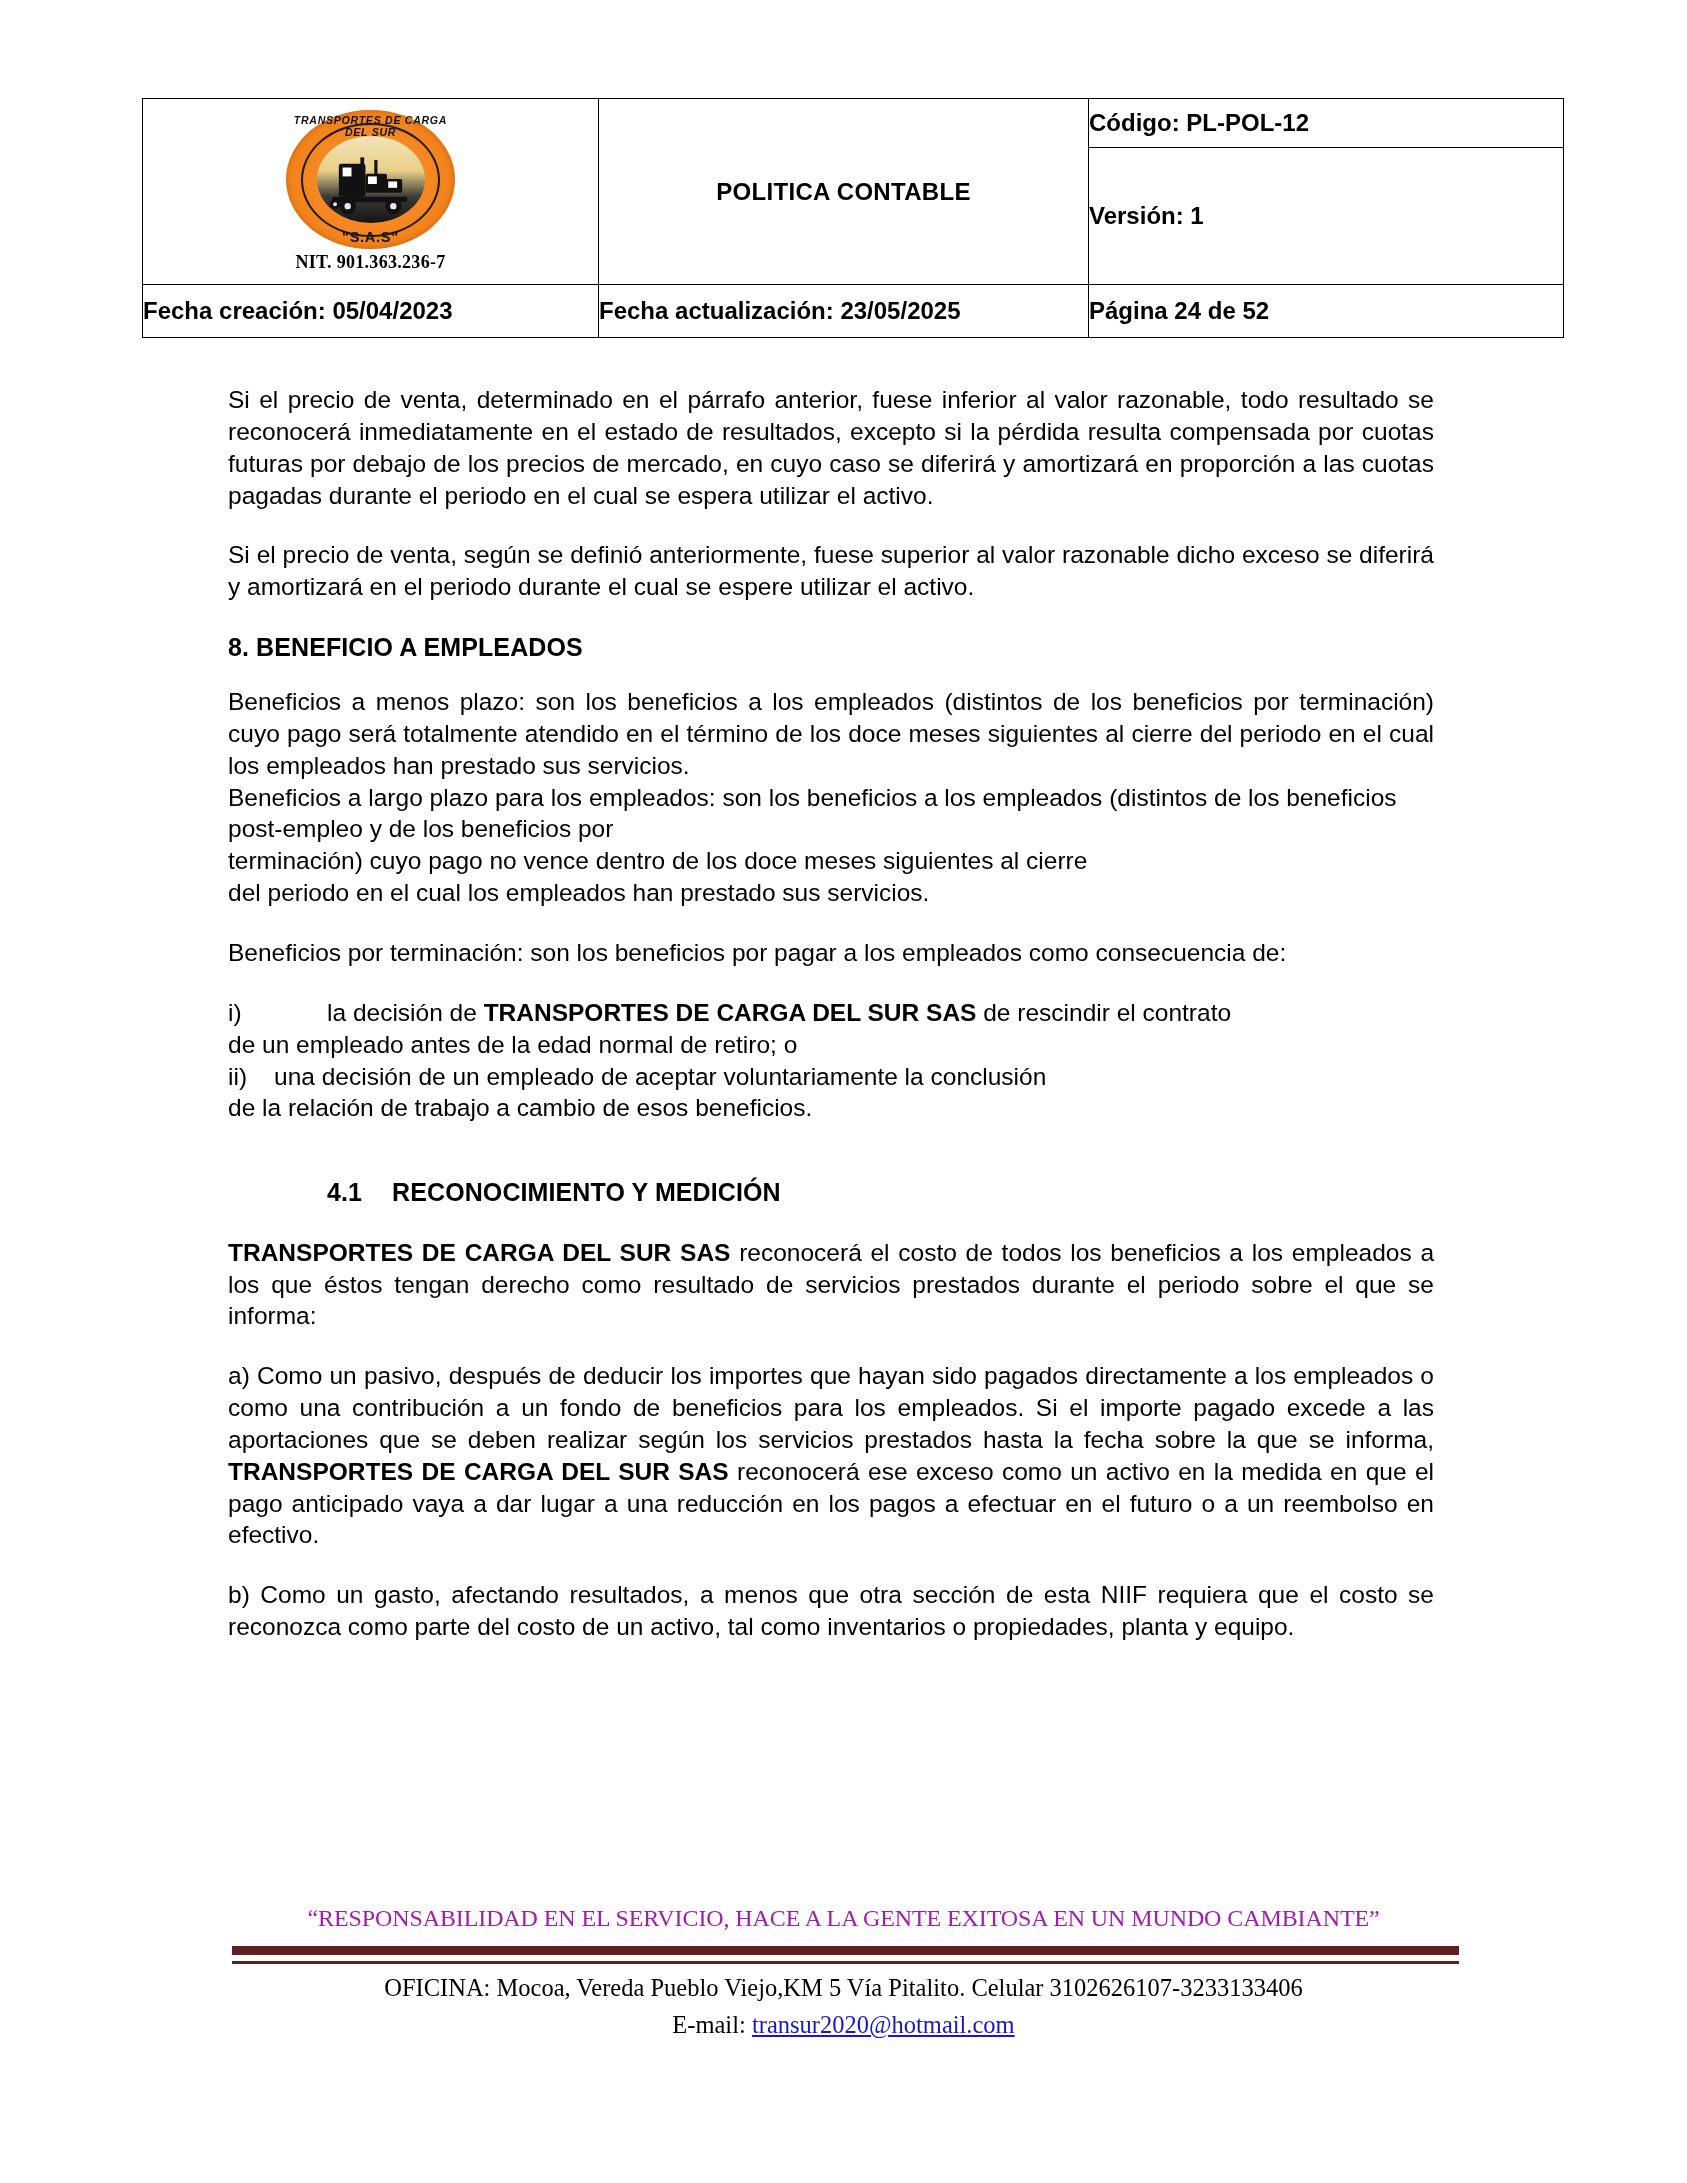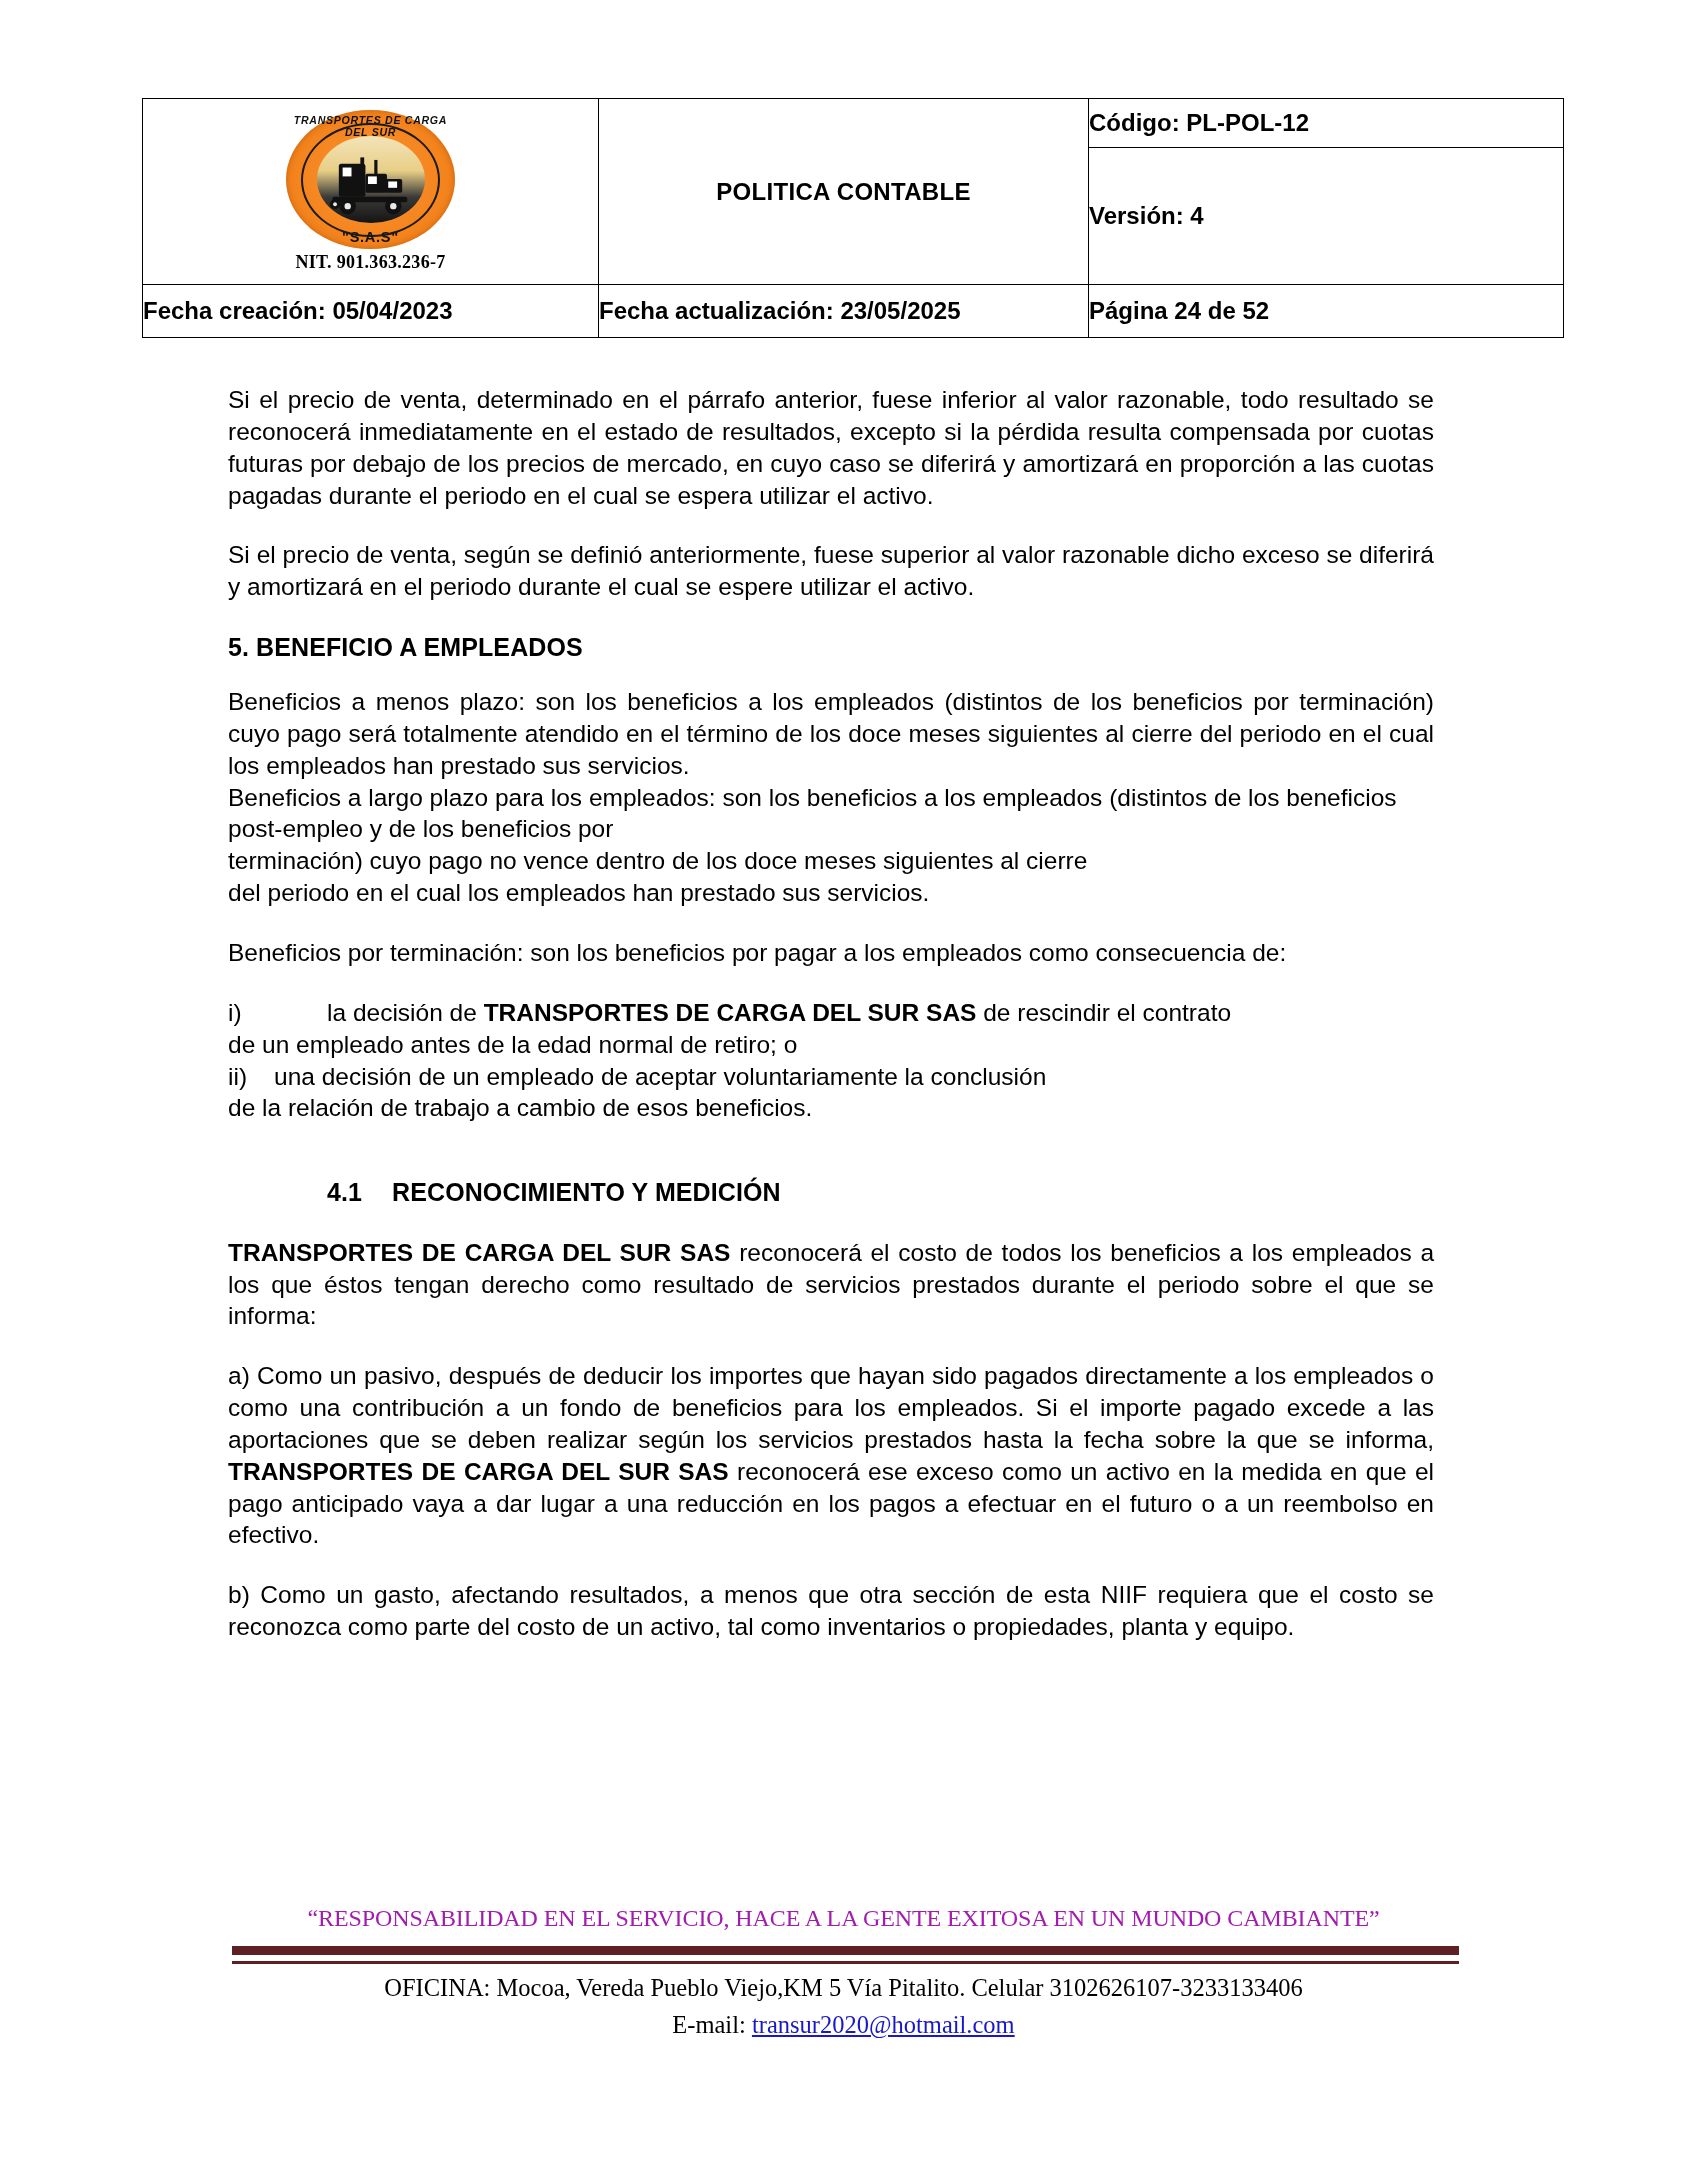--- a/index.html
+++ b/index.html
@@ -270,41 +270,41 @@
             </div>
             <div class="logo-arc-bottom">"S.A.S"</div>
           </div>
           <div class="nit-line">NIT. 901.363.236-7</div>
         </div>
       </td>
       <td class="col-mid title-cell" rowspan="2">POLITICA CONTABLE</td>
       <td class="col-right code-cell">Código: PL-POL-12</td>
     </tr>
     <tr>
-      <td class="col-right version-cell">Versión: 4</td>
+      <td class="col-right version-cell">Versión: 1</td>
     </tr>
     <tr class="row2">
       <td class="fecha-cell">Fecha creación: 05/04/2023</td>
       <td class="fecha-cell">Fecha actualización: 23/05/2025</td>
       <td class="pagina-cell">Página 24 de 52</td>
     </tr>
   </tbody>
     </table>
 
   <div class="content">
 
     <p class="p">Si el precio de venta, determinado en el párrafo anterior, fuese inferior al valor razonable, todo resultado se reconocerá inmediatamente en el estado de resultados, excepto si la pérdida resulta compensada por cuotas futuras por debajo de los precios de mercado, en cuyo caso se diferirá y amortizará en proporción a las cuotas pagadas durante el periodo en el cual se espera utilizar el activo.</p>
 
     <div class="gap-lg"></div>
 
     <p class="p">Si el precio de venta, según se definió anteriormente, fuese superior al valor razonable dicho exceso se diferirá y amortizará en el periodo durante el cual se espere utilizar el activo.</p>
 
     <div class="gap-lg"></div>
 
-    <h2 class="sec">5. BENEFICIO A EMPLEADOS</h2>
+    <h2 class="sec">8. BENEFICIO A EMPLEADOS</h2>
 
     <div class="gap-md"></div>
 
     <p class="p">Beneficios a menos plazo: son los beneficios a los empleados (distintos de los beneficios por terminación) cuyo pago será totalmente atendido en el término de los doce meses siguientes al cierre del periodo en el cual los empleados han prestado sus servicios.</p>
     <p class="p p-left">Beneficios a largo plazo para los empleados: son los beneficios a los empleados (distintos de los beneficios post-empleo y de los beneficios por</p>
     <p class="p p-left">terminación) cuyo pago no vence dentro de los doce meses siguientes al cierre</p>
     <p class="p p-left">del periodo en el cual los empleados han prestado sus servicios.</p>
 
     <div class="gap-lg"></div>
 

